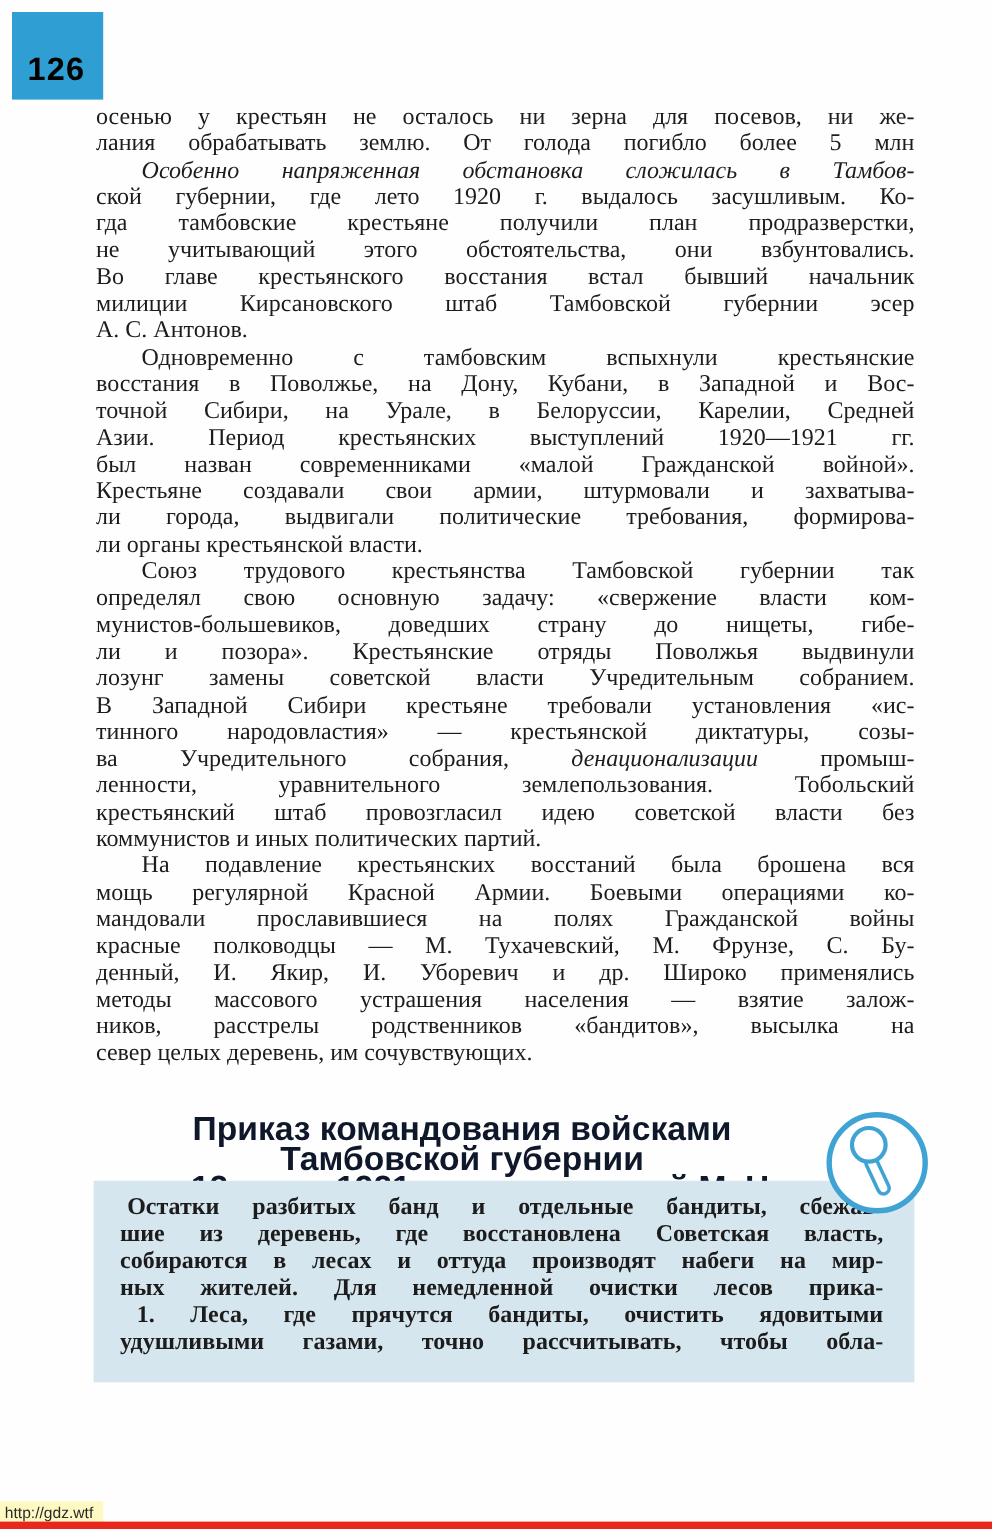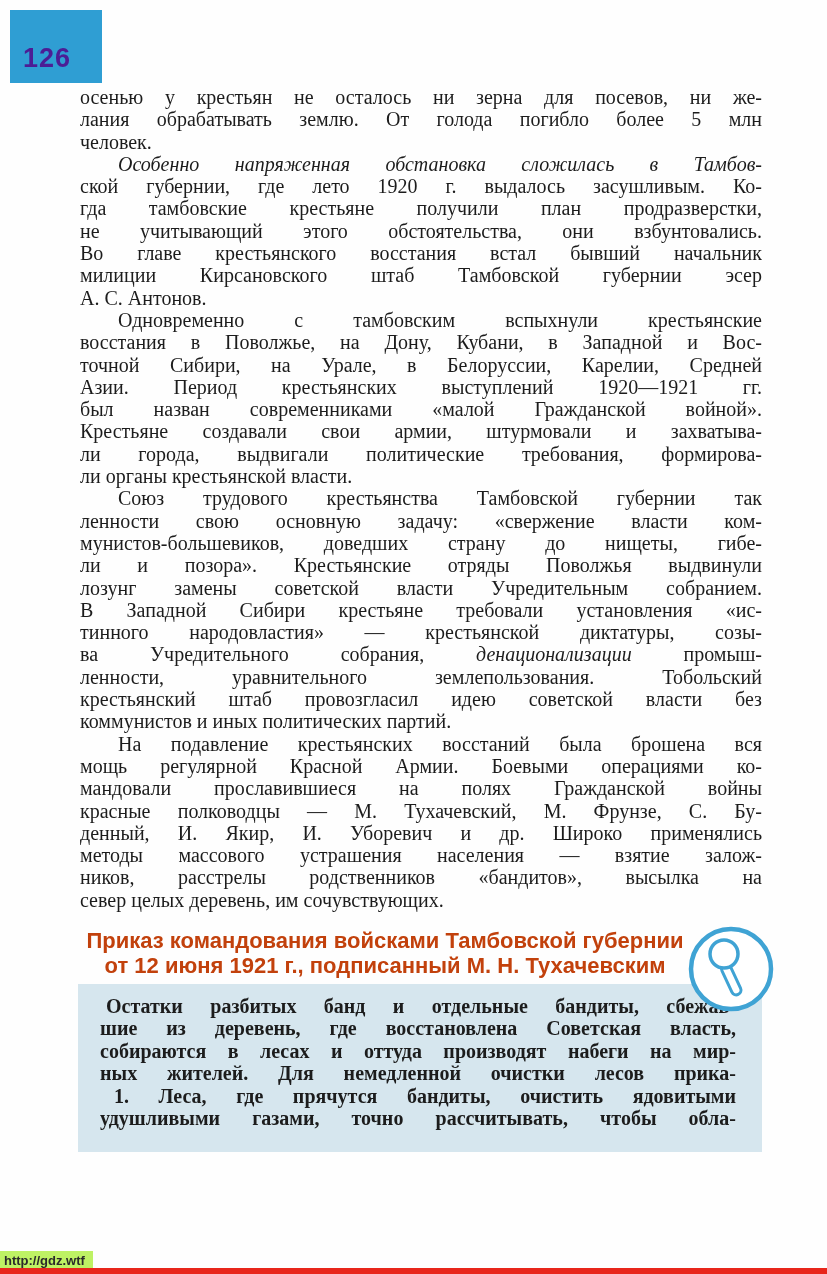--- a/index.html
+++ b/index.html
@@ -6,46 +6,46 @@
   #page{
     position:relative;
     width:827px;height:1274px;
     background:#fefefe;
     overflow:hidden;
     font-family:"Liberation Serif", serif;
     color:#1c1c1c;
   }
   
   .badge{
-    position:absolute;left:10px;top:10px;width:92px;height:73px;
+    position:absolute;left:10px;top:10px;width:76px;height:73px;
     display:flex;align-items:flex-end;
     padding:0 0 9px 13px;box-sizing:border-box;
     font-family:"Liberation Sans", sans-serif;
-    font-weight:bold;font-size:27px;color:#4c1d95;
+    font-weight:bold;font-size:27px;color:#000000;
     letter-spacing:1px;
   }
   
   .bodytext{
     position:absolute;left:80px;top:86px;width:682px;
     font-size:20px;line-height:22.3px;
   }
   .tline{
     text-align:justify;
     text-align-last:justify;
     white-space:normal;
   }
   .tline.lastline{ text-align-last:left; }
   .tline i{ font-style:italic; }
   
   .docheading{
     position:absolute;left:78px;top:929px;width:614px;
     text-align:center;
     font-family:"Liberation Sans", sans-serif;
-    font-weight:bold;font-size:22px;line-height:24.5px;
-    color:#c2410c;
+    font-weight:bold;font-size:28px;line-height:24.5px;
+    color:#0f172a;
   }
   
   .quotebox{
     position:absolute;left:78px;top:984px;width:684px;height:168px;
     box-sizing:border-box;
     padding:11px 26px 0 22px;
   }
   .quotetext{
     font-size:20px;line-height:22.4px;
     font-weight:bold;
@@ -73,21 +73,20 @@
 <div id="page">
 
   <div class="badge" style="background: rgb(47, 158, 211);">
     <span>126</span>
   </div>
 
   <div class="bodytext">
       <div class="para">
         <div class="tline">осенью у крестьян не осталось ни зерна для посевов, ни же-</div>
         <div class="tline">лания обрабатывать землю. От голода погибло более 5 млн</div>
-        <div class="tline lastline">человек.</div>
       </div>
       <div class="para">
         <div class="tline" style="text-indent: 38px; font-style: italic;">Особенно напряженная обстановка сложилась в Тамбов-</div>
         <div class="tline">ской губернии, где лето 1920 г. выдалось засушливым. Ко-</div>
         <div class="tline">гда тамбовские крестьяне получили план продразверстки,</div>
         <div class="tline">не учитывающий этого обстоятельства, они взбунтовались.</div>
         <div class="tline">Во главе крестьянского восстания встал бывший начальник</div>
         <div class="tline">милиции Кирсановского штаб Тамбовской губернии эсер</div>
         <div class="tline lastline">А. С. Антонов.</div>
       </div>
@@ -96,21 +95,21 @@
         <div class="tline">восстания в Поволжье, на Дону, Кубани, в Западной и Вос-</div>
         <div class="tline">точной Сибири, на Урале, в Белоруссии, Карелии, Средней</div>
         <div class="tline">Азии. Период крестьянских выступлений 1920—1921 гг.</div>
         <div class="tline">был назван современниками «малой Гражданской войной».</div>
         <div class="tline">Крестьяне создавали свои армии, штурмовали и захватыва-</div>
         <div class="tline">ли города, выдвигали политические требования, формирова-</div>
         <div class="tline lastline">ли органы крестьянской власти.</div>
       </div>
       <div class="para">
         <div class="tline" style="text-indent: 38px;">Союз трудового крестьянства Тамбовской губернии так</div>
-        <div class="tline">ленности свою основную задачу: «свержение власти ком-</div>
+        <div class="tline">определял свою основную задачу: «свержение власти ком-</div>
         <div class="tline">мунистов-большевиков, доведших страну до нищеты, гибе-</div>
         <div class="tline">ли и позора». Крестьянские отряды Поволжья выдвинули</div>
         <div class="tline">лозунг замены советской власти Учредительным собранием.</div>
         <div class="tline">В Западной Сибири крестьяне требовали установления «ис-</div>
         <div class="tline">тинного народовластия» — крестьянской диктатуры, созы-</div>
         <div class="tline">ва Учредительного собрания, <i>денационализации</i> промыш-</div>
         <div class="tline">ленности, уравнительного землепользования. Тобольский</div>
         <div class="tline">крестьянский штаб провозгласил идею советской власти без</div>
         <div class="tline lastline">коммунистов и иных политических партий.</div>
       </div>
@@ -147,17 +146,17 @@
   </div>
 
   <div class="emblem">
     <svg width="88" height="88" viewBox="0 0 88 88">
       <circle cx="44" cy="44" r="40" fill="#ffffff" stroke="#3fa3d4" stroke-width="4.5"></circle>
       <rect x="39.5" y="38" width="9.5" height="33" rx="4.75" fill="#ffffff" stroke="#3fa3d4" stroke-width="3" transform="rotate(-25 44.2 54.5)"></rect>
       <circle cx="37" cy="29" r="14" fill="#ffffff" stroke="#3fa3d4" stroke-width="3.5"></circle>
     </svg>
   </div>
 
-  <div class="watermark" style="background: #bef264; font-weight: bold;">http://gdz.wtf</div>
+  <div class="watermark" style="background: #fef9c3;">http://gdz.wtf</div>
 
   <div class="redbar" style="background: rgb(232, 38, 27);"></div>
 
 </div>
 
 </body></html>

